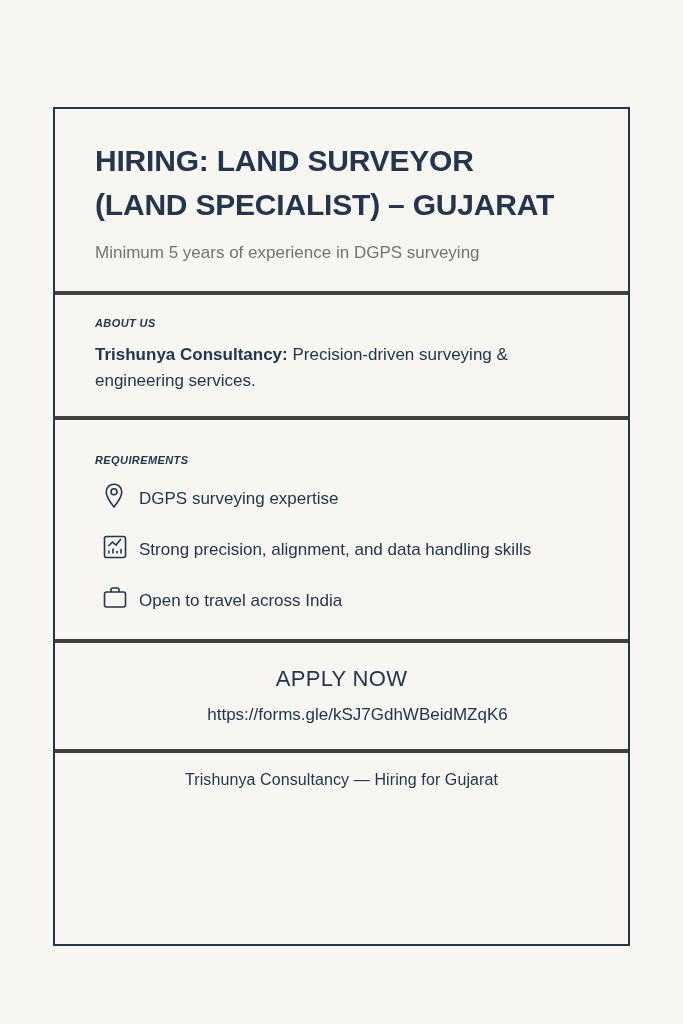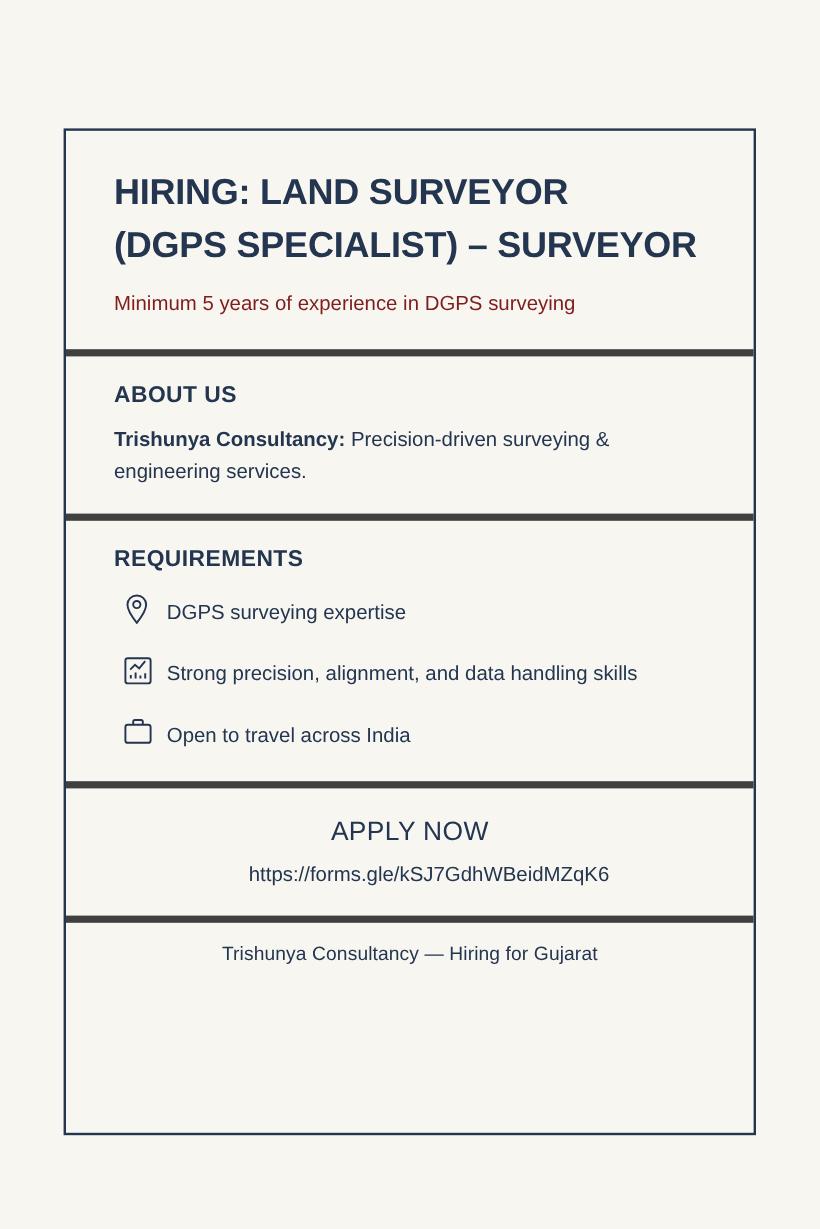--- a/index.html
+++ b/index.html
@@ -21,21 +21,21 @@
     width: 577px;
     height: 839px;
     border: 2px solid #23354f;
     box-sizing: border-box;
     background: #f7f6f1;
     display: flex;
     flex-direction: column;
   }
   .section {
     box-sizing: border-box;
-    border-bottom: 6px solid #404040;
+    border-bottom: 4px solid #404040;
     padding: 0 40px;
   }
   .section:last-child {
     border-bottom: none;
     padding-left: 40px;
   }
 
   
   .header {
     padding-top: 30px;
@@ -46,49 +46,51 @@
     font-size: 30px;
     line-height: 1.48;
     font-weight: bold;
     letter-spacing: -0.2px;
     color: #23354f;
   }
   .header .subtitle {
     margin-top: 14px;
     font-size: 17px;
     line-height: 1.35;
-    color: #7f1d1d;
+    color: #737373;
   }
 
   
   .about {
     padding-top: 22px;
     padding-bottom: 22px;
   }
   .heading {
-    font-size: 19px;
+    font-size: 11px;
     font-weight: bold;
     letter-spacing: 0.4px;
     margin-bottom: 13px;
     color: #23354f;
+    font-style: italic;
   }
   .about-body {
     font-size: 17px;
     line-height: 1.55;
     max-width: 430px;
   }
   .about-body .company {
     font-weight: bold;
     text-align: right;
   }
 
   
   .requirements {
     padding-top: 22px;
     padding-bottom: 18px;
+    margin-top: 12px;
   }
   .req-list {
     margin: 0;
     padding: 0;
     list-style: none;
   }
   .req-item {
     display: flex;
     align-items: center;
     margin-bottom: 17px;
@@ -143,21 +145,21 @@
   }
 </style>
 </head>
 <body>
 
 <div class="poster">
 
   <div class="section header">
     <h1>
       <span>HIRING: LAND SURVEYOR</span><br>
-      <span>(DGPS SPECIALIST) – SURVEYOR</span>
+      <span>(LAND SPECIALIST) – GUJARAT</span>
     </h1>
     <div class="subtitle">Minimum 5 years of experience in DGPS surveying</div>
   </div>
 
   <div class="section about">
     <div class="heading">ABOUT US</div>
     <div class="about-body">
       <span class="company">Trishunya Consultancy:</span><span> Precision-driven surveying &amp; engineering services.</span>
     </div>
   </div>

